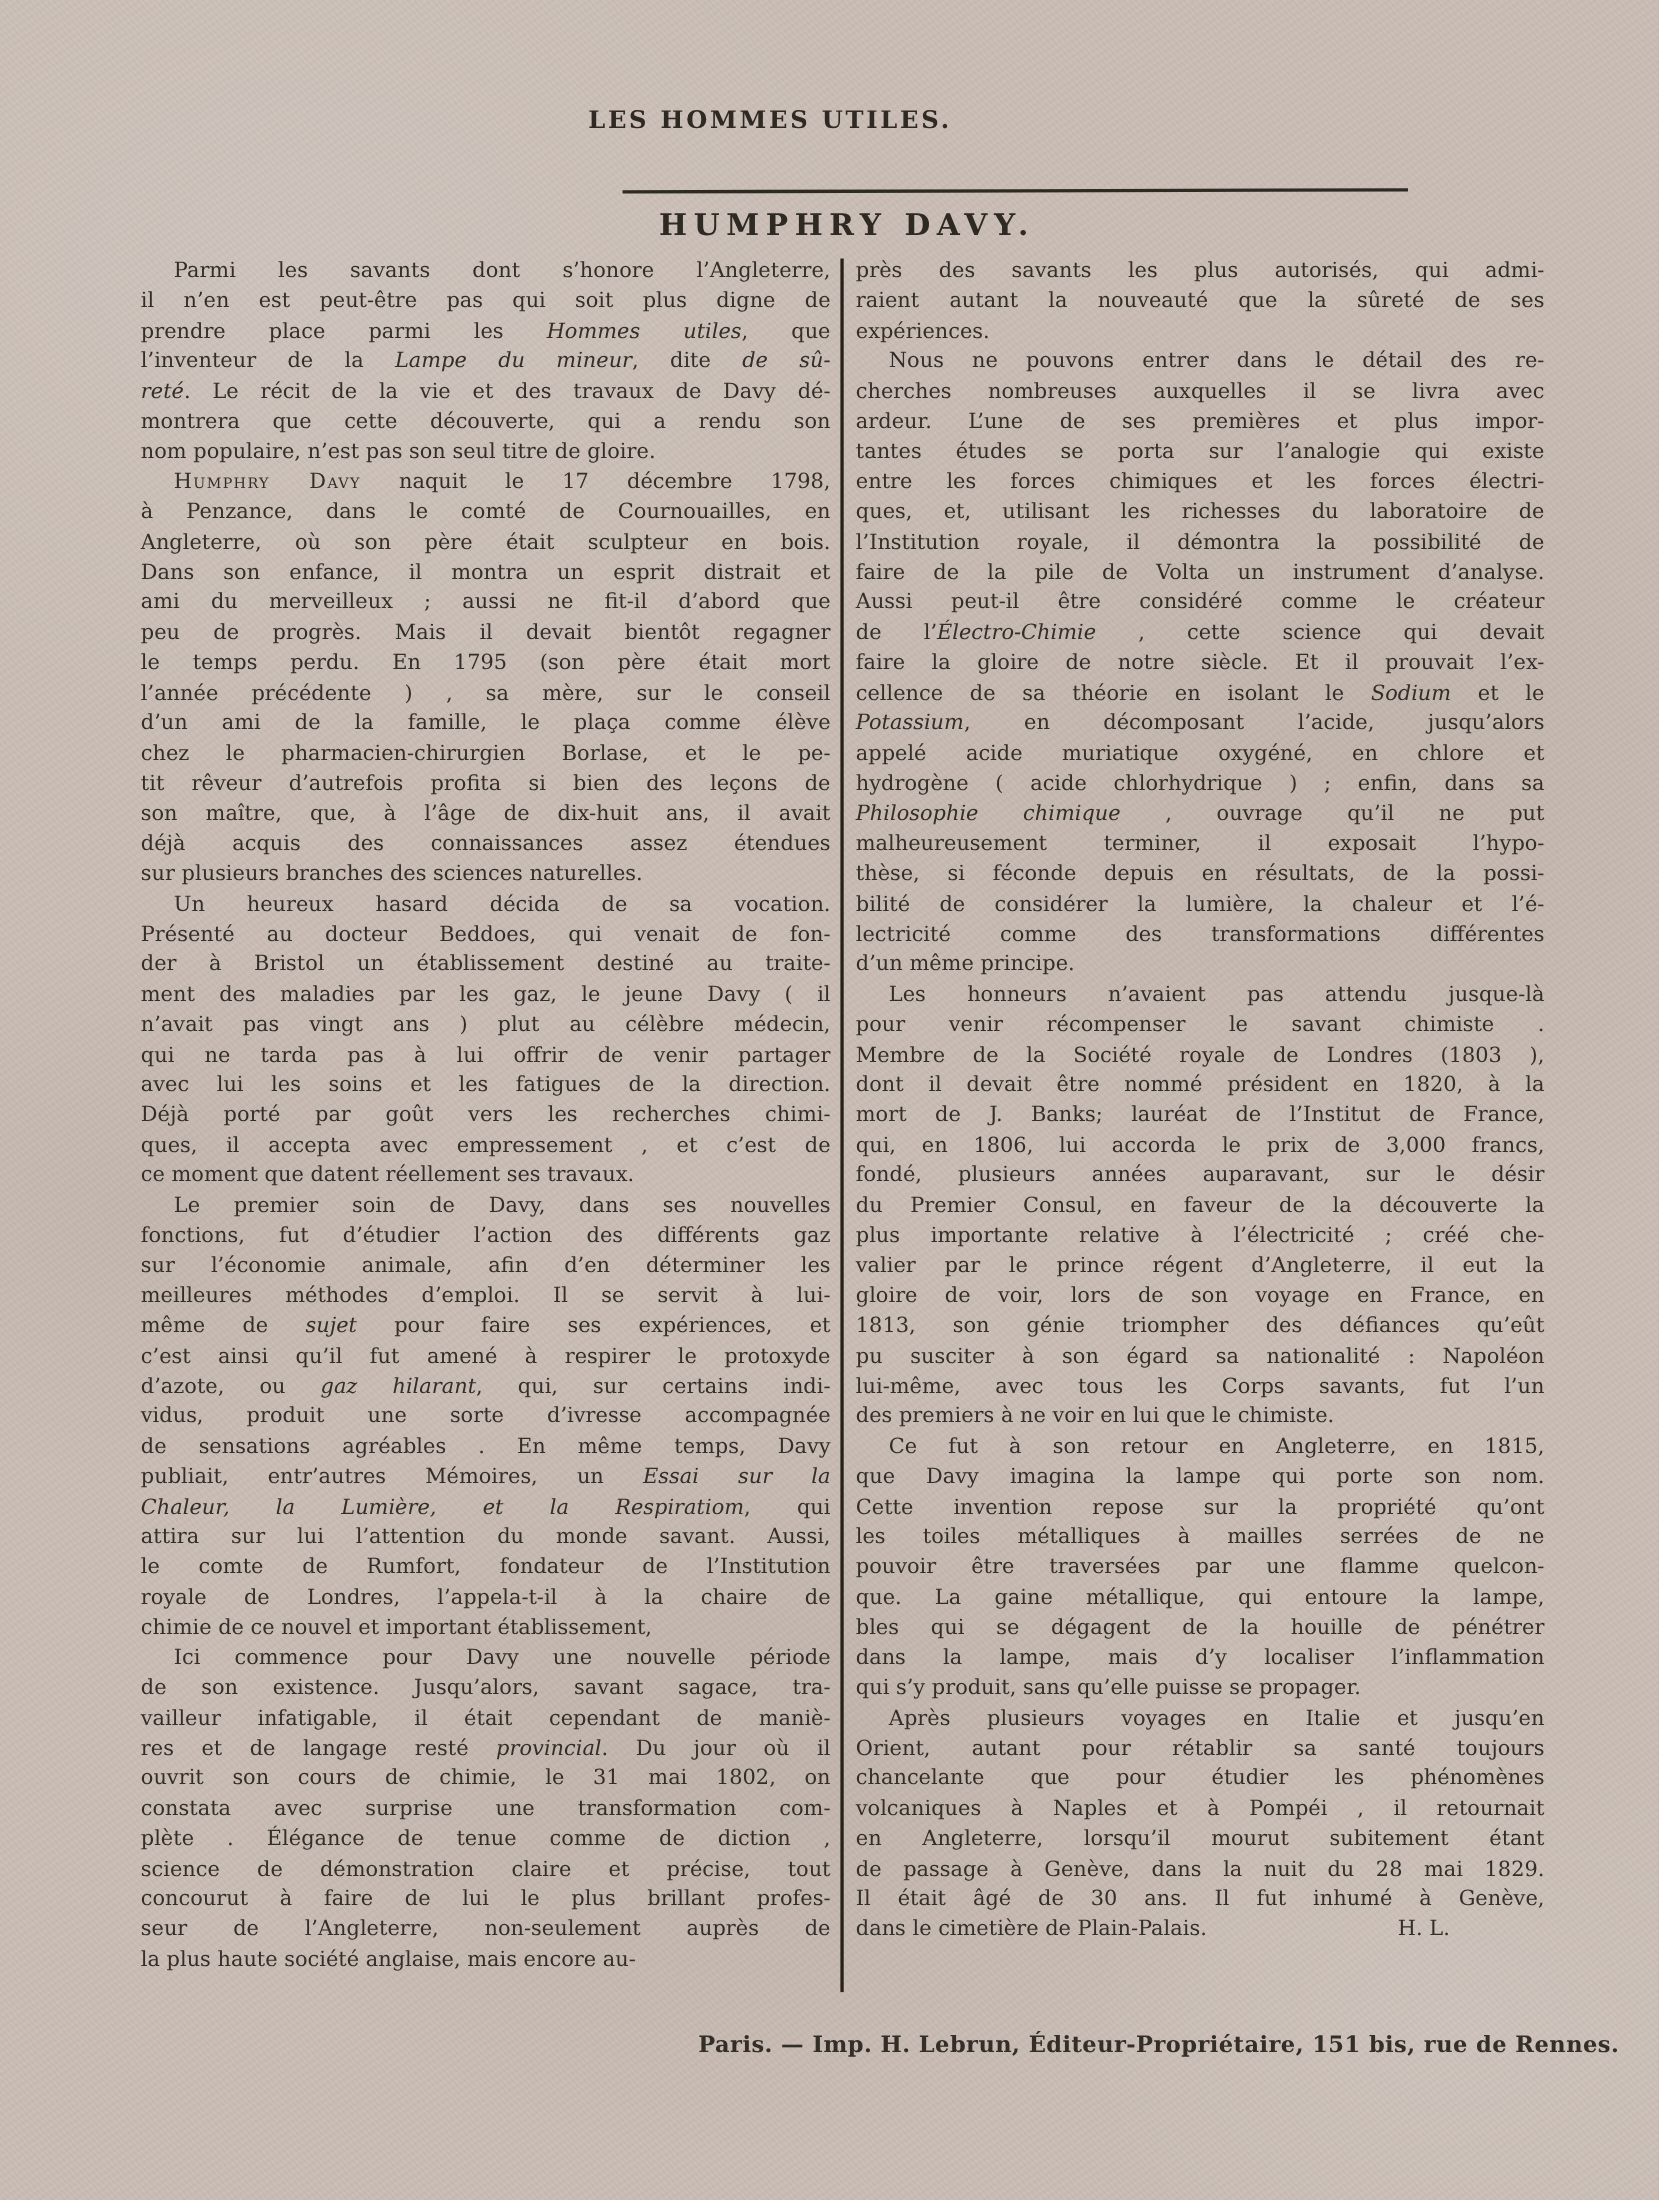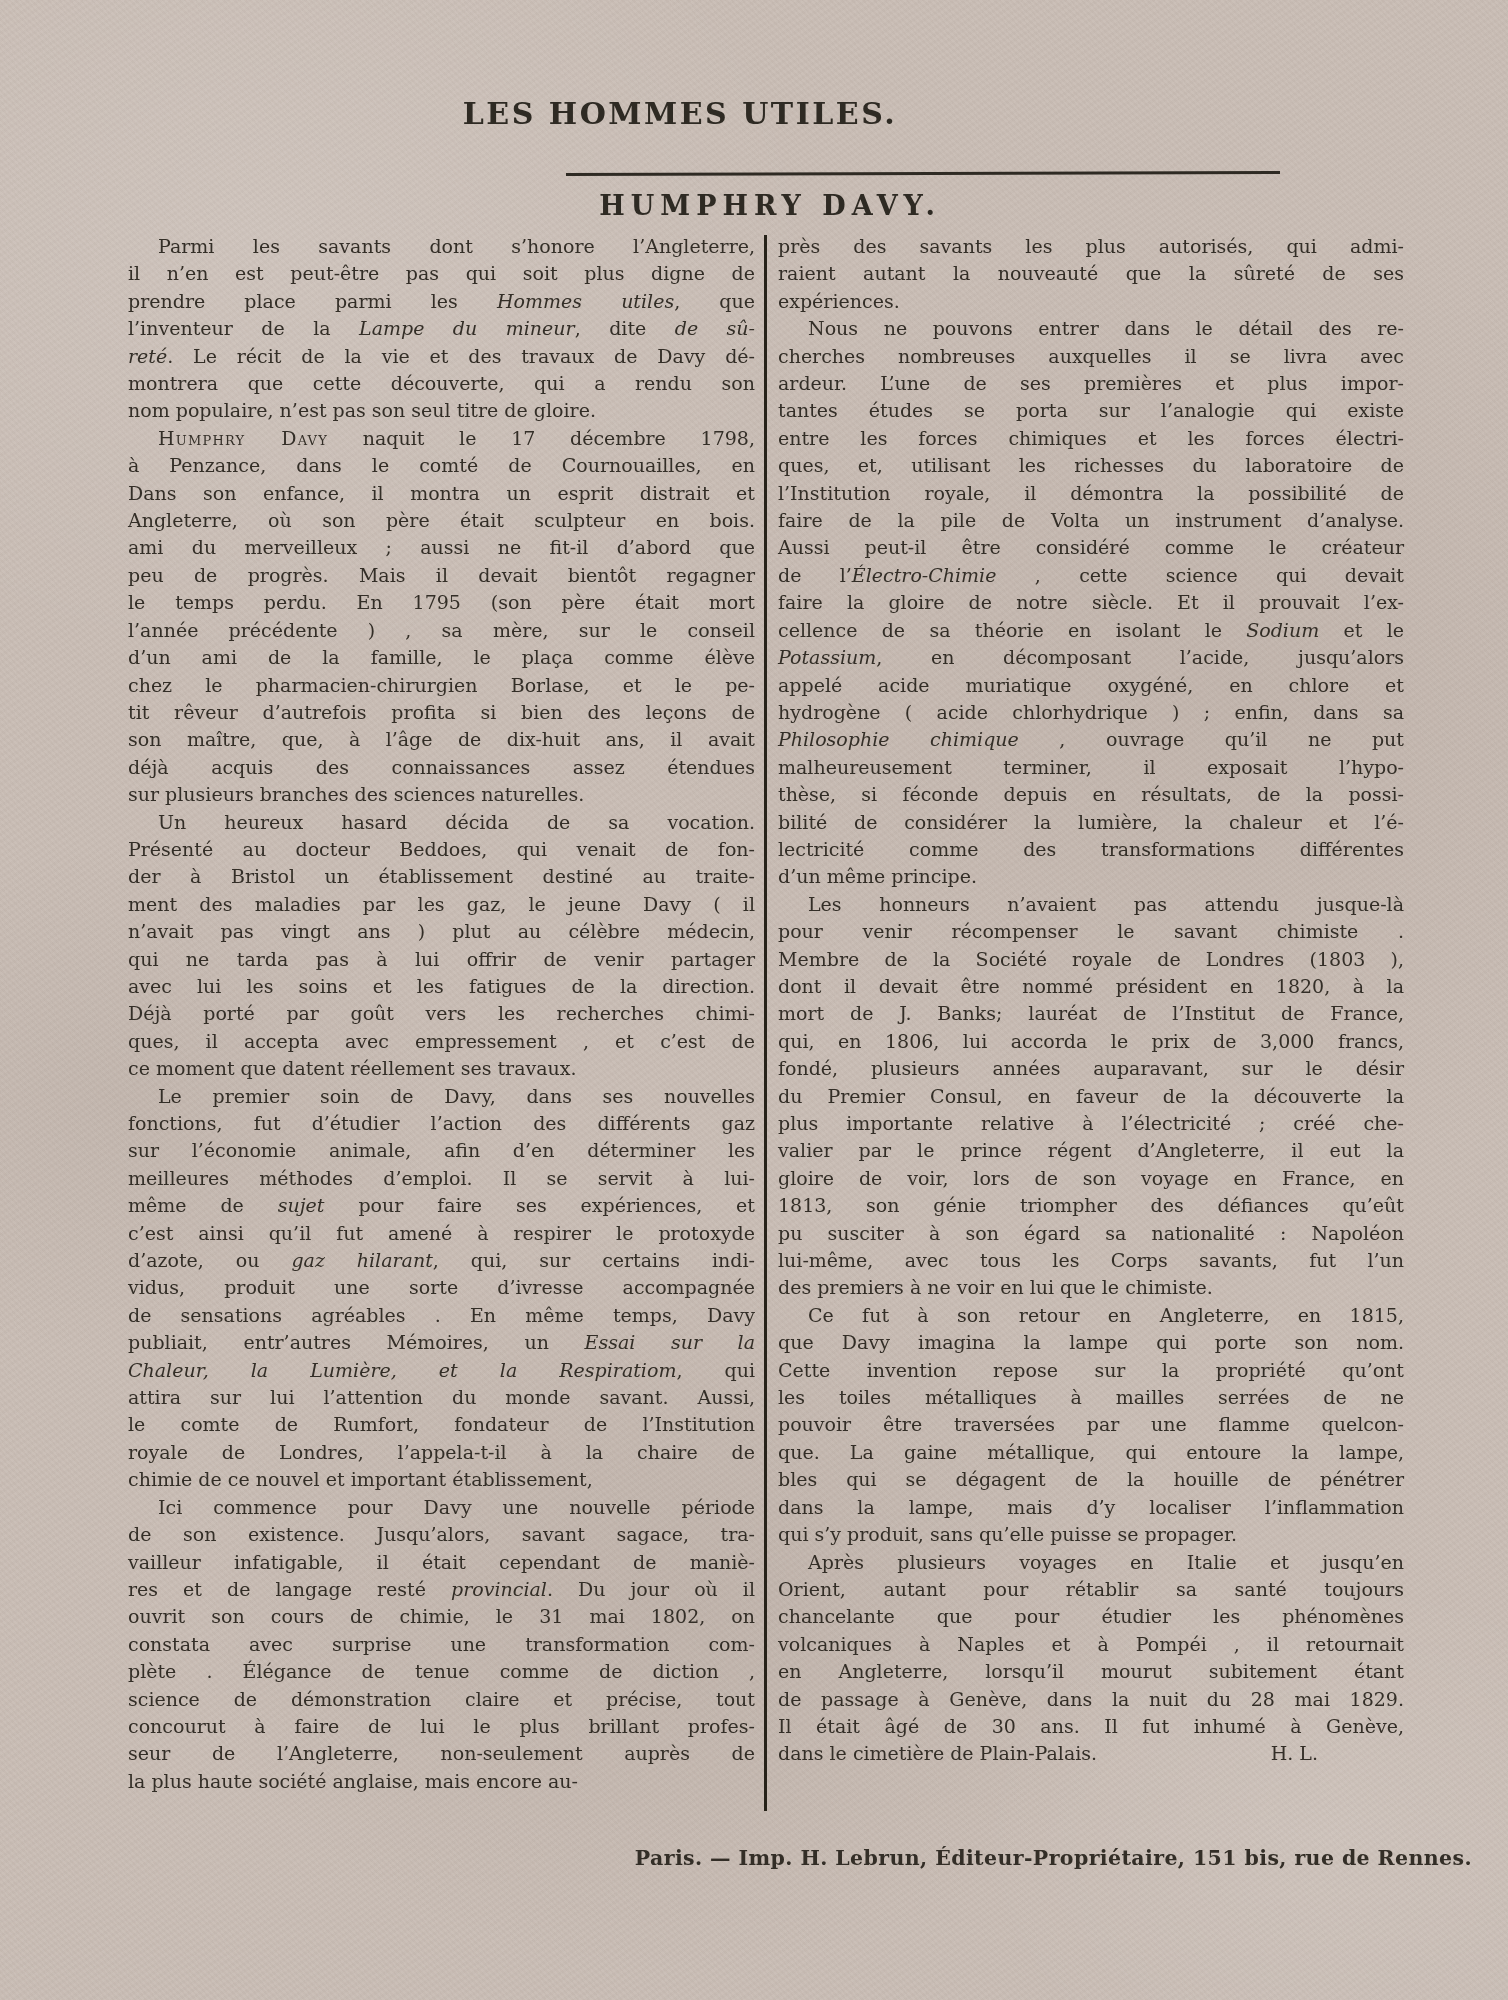--- a/index.html
+++ b/index.html
@@ -19,23 +19,24 @@
       radial-gradient(ellipse 800px 600px at 45% 80%, rgba(112,96,86,0.10), transparent 62%),
       radial-gradient(ellipse 600px 450px at 88% 92%, rgba(255,255,255,0.09), transparent 60%),
       radial-gradient(ellipse 500px 400px at 8% 55%, rgba(110,95,85,0.07), transparent 65%),
       repeating-linear-gradient(47deg, rgba(255,255,255,0.022) 0 2px, rgba(60,45,35,0.020) 2px 4px),
       repeating-linear-gradient(-33deg, rgba(255,255,255,0.018) 0 3px, rgba(60,45,35,0.016) 3px 6px);
     color: #322d26;
   }
   .masthead {
     position: absolute; top: 96px; left: 0; width: 1360px;
     text-align: center;
-    font-size: 30px; font-weight: bold;
+    font-size: 22px; font-weight: bold;
     letter-spacing: 2.5px;
     color: #2e2a23;
+    padding-left: 20px;
   }
   .rule {
     position: absolute; top: 172px; left: 566px;
     width: 714px; height: 3px;
     background: #2e2a23;
     transform: rotate(-0.15deg);
   }
   .article-title {
     position: absolute; top: 190px; left: 0; width: 1540px;
     text-align: center;
@@ -96,22 +97,22 @@
           <div class="line">il n’en est peut-être pas qui soit plus digne de</div>
           <div class="line">prendre place parmi les <em>Hommes utiles</em>, que</div>
           <div class="line">l’inventeur de la <em>Lampe du mineur</em>, dite <em>de sû-</em></div>
           <div class="line"><em>reté</em>. Le récit de la vie et des travaux de Davy dé-</div>
           <div class="line">montrera que cette découverte, qui a rendu son</div>
           <div class="line last">nom populaire, n’est pas son seul titre de gloire.</div>
         </div>
         <div class="para">
           <div class="line first"><span class="smallcaps">Humphry Davy</span> naquit le 17 décembre 1798,</div>
           <div class="line">à Penzance, dans le comté de Cournouailles, en</div>
+          <div class="line">Angleterre, où son père était sculpteur en bois.</div>
           <div class="line">Dans son enfance, il montra un esprit distrait et</div>
-          <div class="line">Angleterre, où son père était sculpteur en bois.</div>
           <div class="line">ami du merveilleux ; aussi ne fit-il d’abord que</div>
           <div class="line">peu de progrès. Mais il devait bientôt regagner</div>
           <div class="line">le temps perdu. En 1795 (son père était mort</div>
           <div class="line">l’année précédente ) ,  sa  mère,  sur  le  conseil</div>
           <div class="line">d’un ami  de  la  famille,  le plaça comme élève</div>
           <div class="line">chez le pharmacien-chirurgien Borlase, et le pe-</div>
           <div class="line">tit rêveur d’autrefois profita si bien des leçons de</div>
           <div class="line">son maître, que, à l’âge de dix-huit ans, il avait</div>
           <div class="line">déjà acquis des connaissances assez étendues</div>
           <div class="line last">sur plusieurs branches des sciences naturelles.</div>

